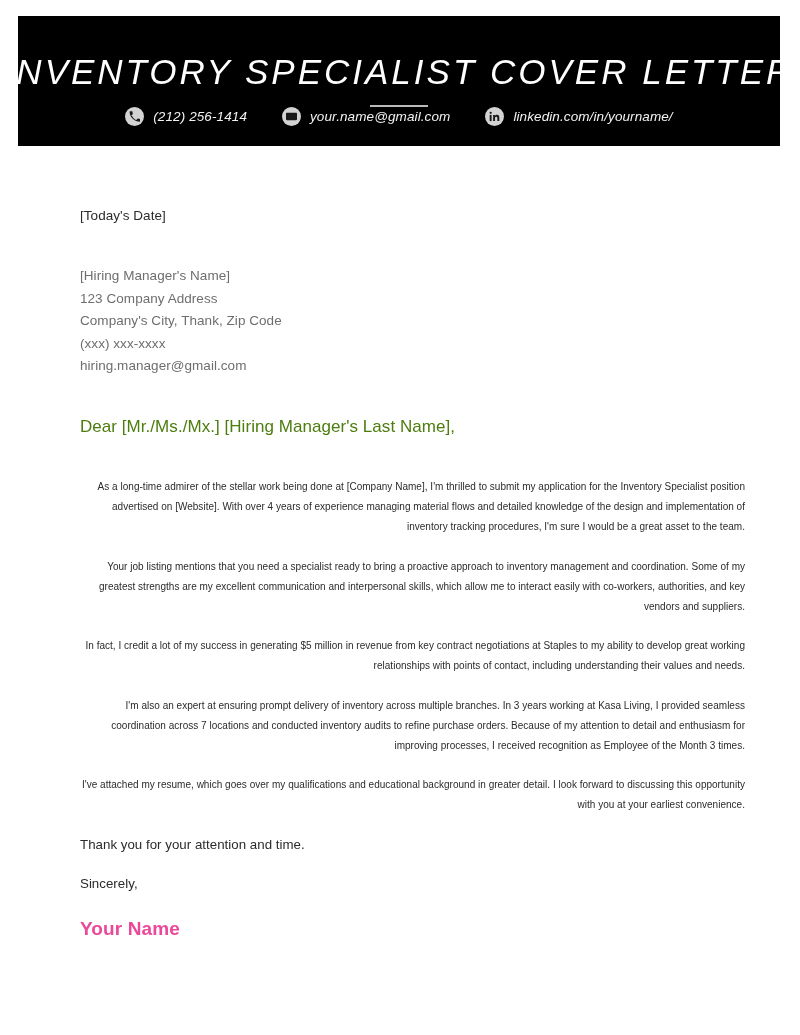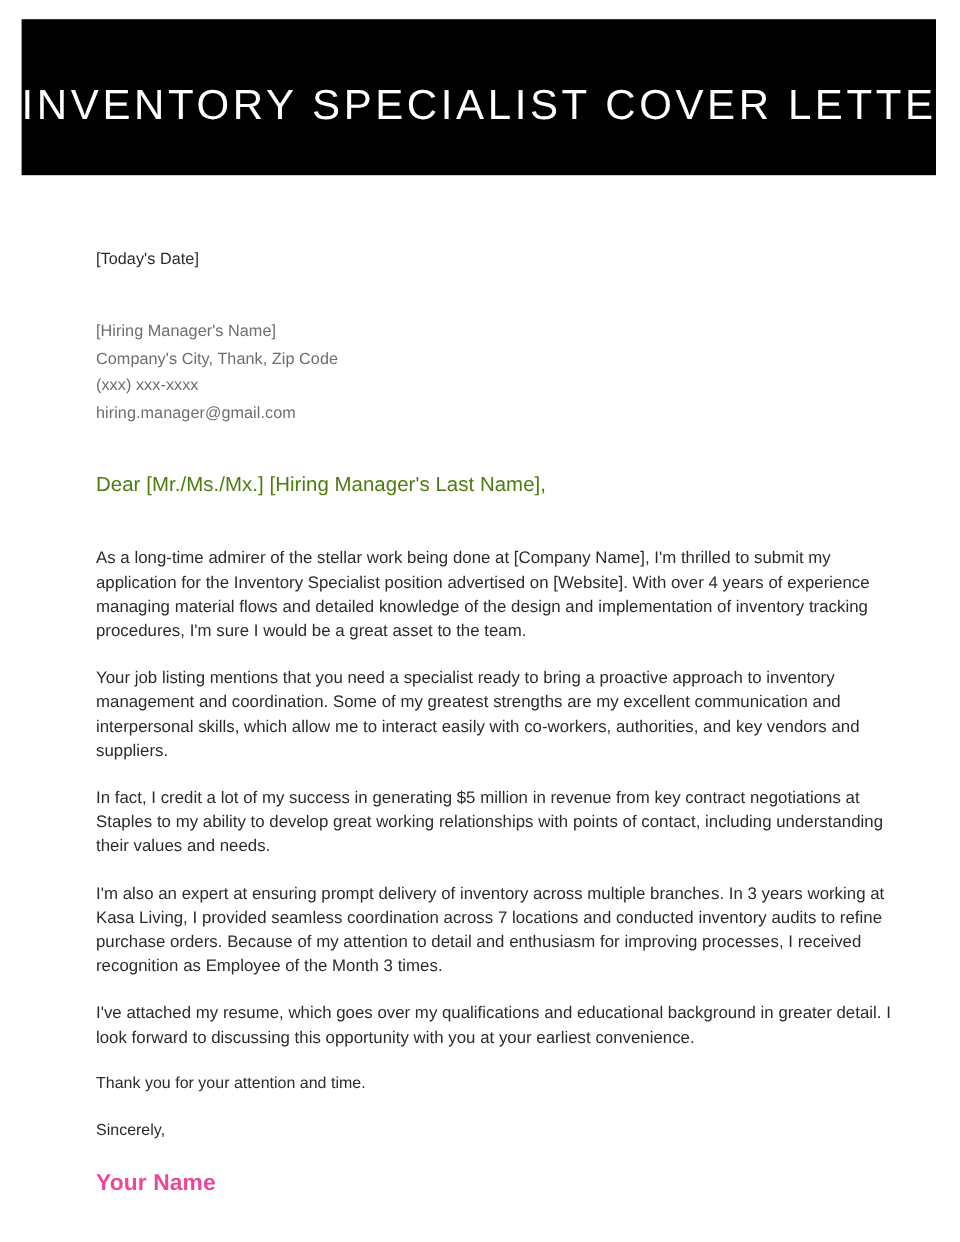--- a/index.html
+++ b/index.html
@@ -19,24 +19,25 @@
 
   
   .header-banner {
     position: absolute;
     left: 18px;
     top: 16px;
     width: 762px;
     height: 130px;
     background: #000000;
     display: flex;
-    flex-direction: row;
-    align-items: center;
-    justify-content: space-between;
+    flex-direction: column;
+    align-items: center;
+    justify-content: center;
     padding-top: 14px;
+    font-style: italic;
   }
 
   .doc-title {
     color: #ffffff;
     font-size: 35px;
     font-weight: 300;
     letter-spacing: 3.0px;
     line-height: 1.25;
     text-transform: uppercase;
     white-space: nowrap;
@@ -111,26 +112,26 @@
   }
 
   .salutation {
     font-size: 17px;
     color: #4d7c0f;
     margin-bottom: 40px;
     letter-spacing: 0.05px;
   }
 
   .body-paragraph {
-    font-size: 14px;
+    font-size: 10px;
     color: #2b2b2b;
     line-height: 20.2px;
     margin-bottom: 19px;
     letter-spacing: 0.02px;
-    text-align: left;
+    text-align: right;
   }
 
   .closing-line {
     font-size: 13.3px;
     color: #2b2b2b;
     line-height: 20.2px;
     margin-bottom: 19px;
     letter-spacing: 0.02px;
   }
 
@@ -185,20 +186,21 @@
 
   </div>
 </div>
 
 <div class="letter-body">
 
   <div class="date-line">[Today's Date]</div>
 
   <div class="recipient-block">
     <div class="recipient-line">[Hiring Manager's Name]</div>
+    <div class="recipient-line">123 Company Address</div>
     <div class="recipient-line">Company's City, Thank, Zip Code</div>
     <div class="recipient-line">(xxx) xxx-xxxx</div>
     <div class="recipient-line">hiring.manager@gmail.com</div>
   </div>
 
   <div class="salutation">Dear [Mr./Ms./Mx.] [Hiring Manager's Last Name],</div>
 
   <p class="body-paragraph">As a long-time admirer of the stellar work being done at [Company Name], I'm thrilled to submit my application for the Inventory Specialist position advertised on [Website]. With over 4 years of experience managing material flows and detailed knowledge of the design and implementation of inventory tracking procedures, I'm sure I would be a great asset to the team.</p>
   <p class="body-paragraph">Your job listing mentions that you need a specialist ready to bring a proactive approach to inventory management and coordination. Some of my greatest strengths are my excellent communication and interpersonal skills, which allow me to interact easily with co-workers, authorities, and key vendors and suppliers.</p>
   <p class="body-paragraph">In fact, I credit a lot of my success in generating $5 million in revenue from key contract negotiations at Staples to my ability to develop great working relationships with points of contact, including understanding their values and needs.</p>

